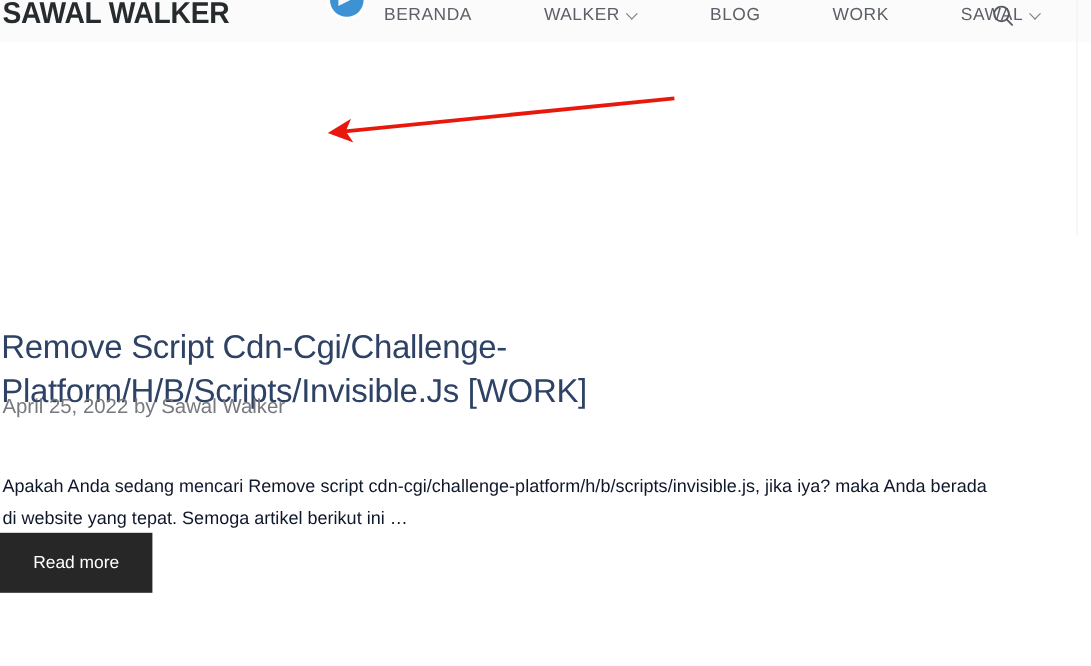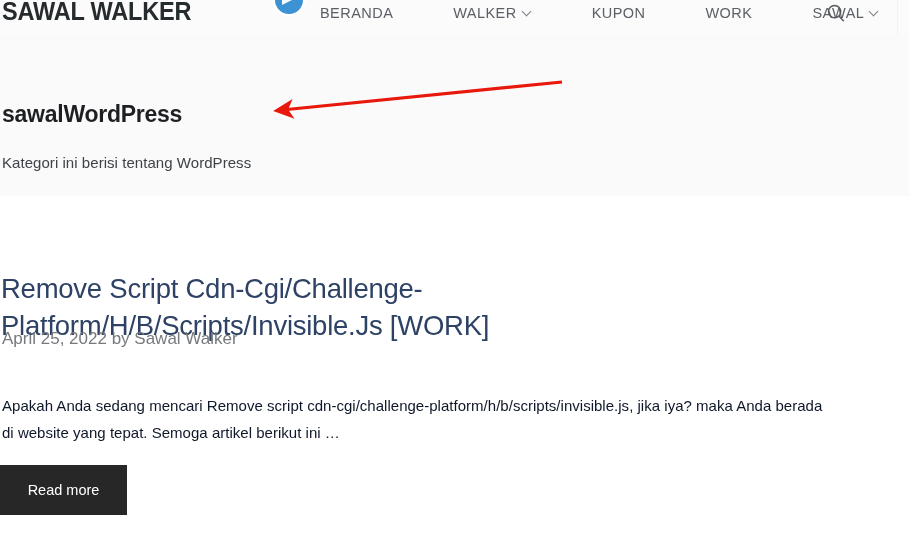--- a/index.html
+++ b/index.html
@@ -216,21 +216,21 @@
     top: 181px;
     width: 836px;
     font-size: 15px;
     color: #0f172a;
     line-height: 27px;
     letter-spacing: 0.02px;
   }
   .read-more {
     position: absolute;
     left: 0;
-    top: 269px;
+    top: 248px;
     width: 127px;
     height: 50px;
     background: #272727;
     border: none;
     color: #ffffff;
     font-family: "Liberation Sans", sans-serif;
     font-size: 14.5px;
     line-height: 50px;
     text-align: center;
     padding: 0;
@@ -250,45 +250,41 @@
 
     <nav class="main-nav">
       <div class="nav-item">
         <span>BERANDA</span>
       </div>
       <div class="nav-item">
         <span>WALKER</span>
         <span class="nav-caret"></span>
       </div>
       <div class="nav-item">
-        <span>KUPON</span>
+        <span>BLOG</span>
       </div>
       <div class="nav-item">
         <span>WORK</span>
       </div>
       <div class="nav-item">
         <span>SAWAL</span>
         <span class="nav-caret"></span>
       </div>
     </nav>
 
     <div class="nav-search">
       <svg width="20" height="20" viewBox="0 0 20 20" aria-hidden="true">
         <circle cx="8.6" cy="8.6" r="6.1" fill="none" stroke="#55595e" stroke-width="1.5"></circle>
         <line x1="13.1" y1="13.3" x2="17.4" y2="17.8" stroke="#55595e" stroke-width="1.5" stroke-linecap="round"></line>
       </svg>
     </div>
   </header>
 
   <div class="header-edge"></div>
 
-  <section class="hero">
-    <h1 class="hero-title">sawalWordPress</h1>
-    <p class="hero-desc">Kategori ini berisi tentang WordPress</p>
-  </section>
 
   <article class="post">
     <h2 class="post-title">Remove Script Cdn-Cgi/Challenge-Platform/H/B/Scripts/Invisible.Js [WORK]</h2>
     <div class="post-meta">
       <span>April 25, 2022</span><span> by </span><span class="meta-author">Sawal Walker</span>
     </div>
     <p class="post-excerpt">Apakah Anda sedang mencari Remove script cdn-cgi/challenge-platform/h/b/scripts/invisible.js, jika iya? maka Anda berada di website yang tepat. Semoga artikel berikut ini …</p>
     <button class="read-more">Read more</button>
   </article>
 

